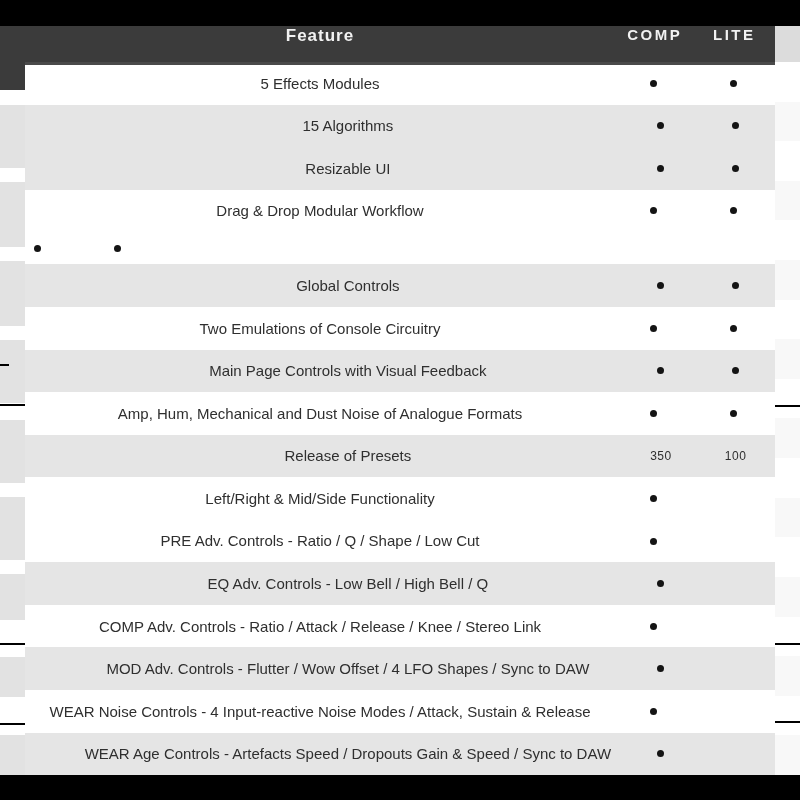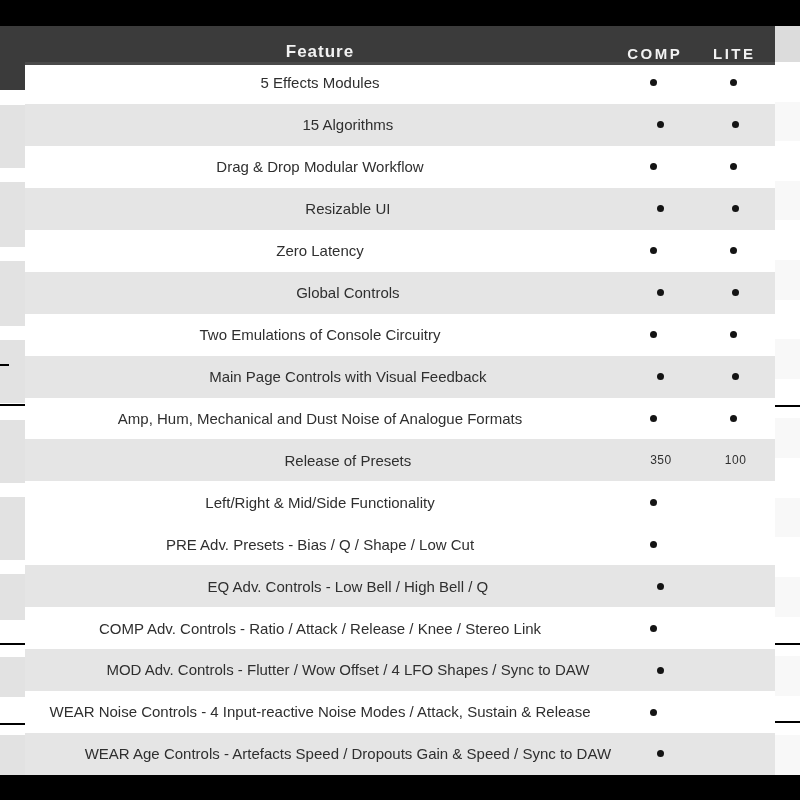--- a/index.html
+++ b/index.html
@@ -9,21 +9,21 @@
     background:#ffffff;
     font-family:"Liberation Sans","DejaVu Sans",sans-serif;
   }
   .bar { position:absolute; left:0; width:800px; background:var(--bar); }
   .bar.top { top:0; height:26px; }
   .bar.bottom { top:775px; height:25px; }
 
   
   .table { position:absolute; top:26px; left:0; width:775px; height:749px; }
   .header-row {
-    display:flex; align-items:flex-end; height:36px;
+    display:flex; align-items:flex-start; height:36px;
     background:var(--header-bg); color:var(--header-text);
   }
   .rows { display:flex; flex-direction:column; height:713px; }
   .row { flex:1 1 auto; display:flex; align-items:center; background:var(--row-bg); }
   .row.alt { background:var(--row-alt-bg);padding-left:46px; }
 
   .cell { display:flex; align-items:center; justify-content:center; }
   .c-feature { width:616px; padding-left:24px; }
   .c-full { width:75px; }
   .c-lite { width:84px; }
@@ -77,42 +77,41 @@
   <div class="row alt">
     <div class="cell c-feature">15 Algorithms</div>
     <div class="cell c-full">
             <span class="dot"></span>
           </div>
     <div class="cell c-lite">
             <span class="dot"></span>
           </div>
   </div>
 
+  <div class="row alt">
+    <div class="cell c-feature">Resizable UI</div>
+    <div class="cell c-full">
+            <span class="dot"></span>
+          </div>
+    <div class="cell c-lite">
+            <span class="dot"></span>
+          </div>
+  </div>
+
   <div class="row">
     <div class="cell c-feature">Drag &amp; Drop Modular Workflow</div>
     <div class="cell c-full">
             <span class="dot"></span>
           </div>
     <div class="cell c-lite">
             <span class="dot"></span>
           </div>
   </div>
 
-  <div class="row alt">
-    <div class="cell c-feature">Resizable UI</div>
-    <div class="cell c-full">
-            <span class="dot"></span>
-          </div>
-    <div class="cell c-lite">
-            <span class="dot"></span>
-          </div>
-  </div>
-
-  <div class="row">
-    <div class="cell c-feature">Zero Latency</div>
+  <div class="row">
     <div class="cell c-full">
             <span class="dot"></span>
           </div>
     <div class="cell c-lite">
             <span class="dot"></span>
           </div>
   </div>
 
   <div class="row alt">
     <div class="cell c-feature">Global Controls</div>
@@ -163,21 +162,21 @@
   <div class="row">
     <div class="cell c-feature">Left/Right &amp; Mid/Side Functionality</div>
     <div class="cell c-full">
             <span class="dot"></span>
           </div>
     <div class="cell c-lite"></div>
   </div>
 
 
   <div class="row">
-    <div class="cell c-feature">PRE Adv. Presets - Bias / Q / Shape / Low Cut</div>
+    <div class="cell c-feature">PRE Adv. Controls - Ratio / Q / Shape / Low Cut</div>
     <div class="cell c-full">
             <span class="dot"></span>
           </div>
     <div class="cell c-lite"></div>
   </div>
 
   <div class="row alt">
     <div class="cell c-feature">EQ Adv. Controls - Low Bell / High Bell / Q</div>
     <div class="cell c-full">
             <span class="dot"></span>

